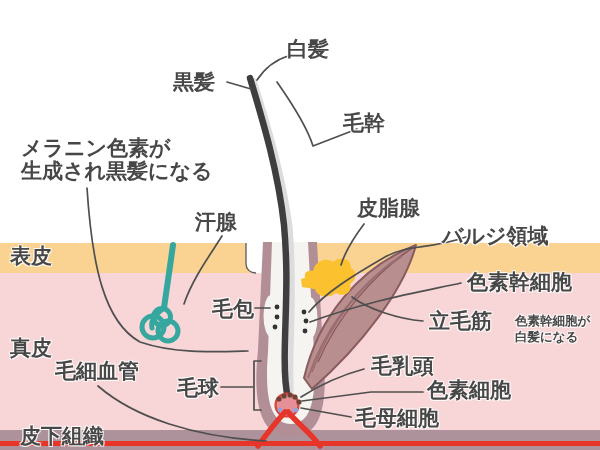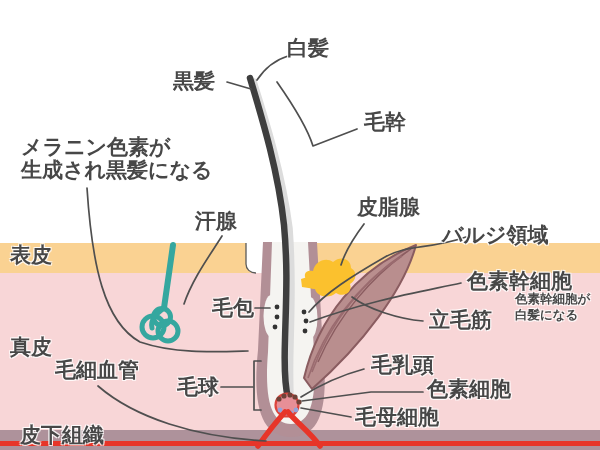--- a/index.html
+++ b/index.html
@@ -7,23 +7,22 @@
     position:relative; width:600px; height:450px; background:#FFFFFF;
     overflow:hidden;
     font-family:"DejaVu Sans","Liberation Sans",sans-serif;
   }
   .stage svg { position:absolute; left:0; top:0; }
   .lbl {
     position:absolute; font-weight:bold; color:#474747; font-size:21px;
     line-height:1.1; white-space:nowrap; letter-spacing:0;
     text-shadow:1px 1px 0 rgba(255,255,255,.8), -1px -1px 0 rgba(255,255,255,.8),
                 1px -1px 0 rgba(255,255,255,.8), -1px 1px 0 rgba(255,255,255,.8);
-    font-family:Liberation Mono, monospace;
   }
-  .lbl.small { font-size:12.5px; line-height:15.5px; }
+  .lbl.small { font-size:12.5px; line-height:15.5px;margin-top:20px; }
   .lbl .line { display:block; }
 </style>
 </head>
 <body>
 
 <div class="stage">
 
   <svg width="600" height="450" viewBox="0 0 600 450">
 
     <g>
@@ -119,21 +118,21 @@
       <path d="M 423,392 L 371,392 L 302,401"></path>
       <path d="M 351,417 L 301,408"></path>
       <path d="M 255,308 L 270,308"></path>
       <path d="M 221,387 L 253,387"></path>
       <path d="M 261,361 L 254,361 L 254,410 L 261,410"></path>
     </g>
   </svg>
 
   <div class="lbl" style="left:173px; top:71px;">黒髪</div>
   <div class="lbl" style="left:287px; top:38px;">白髪</div>
-  <div class="lbl" style="left:364px; top:112px;">毛幹</div>
+  <div class="lbl" style="left:343px; top:112px;">毛幹</div>
 
   <div class="lbl" style="left:21px; top:137px;">
     <span class="line">メラニン色素が</span>
     <span class="line">生成され黒髪になる</span>
   </div>
 
   <div class="lbl" style="left:195px; top:211px;">汗腺</div>
   <div class="lbl" style="left:357px; top:197px;">皮脂腺</div>
   <div class="lbl" style="left:442px; top:225px;text-align:center;">バルジ領域</div>
   <div class="lbl" style="left:467px; top:271px;">色素幹細胞</div>

